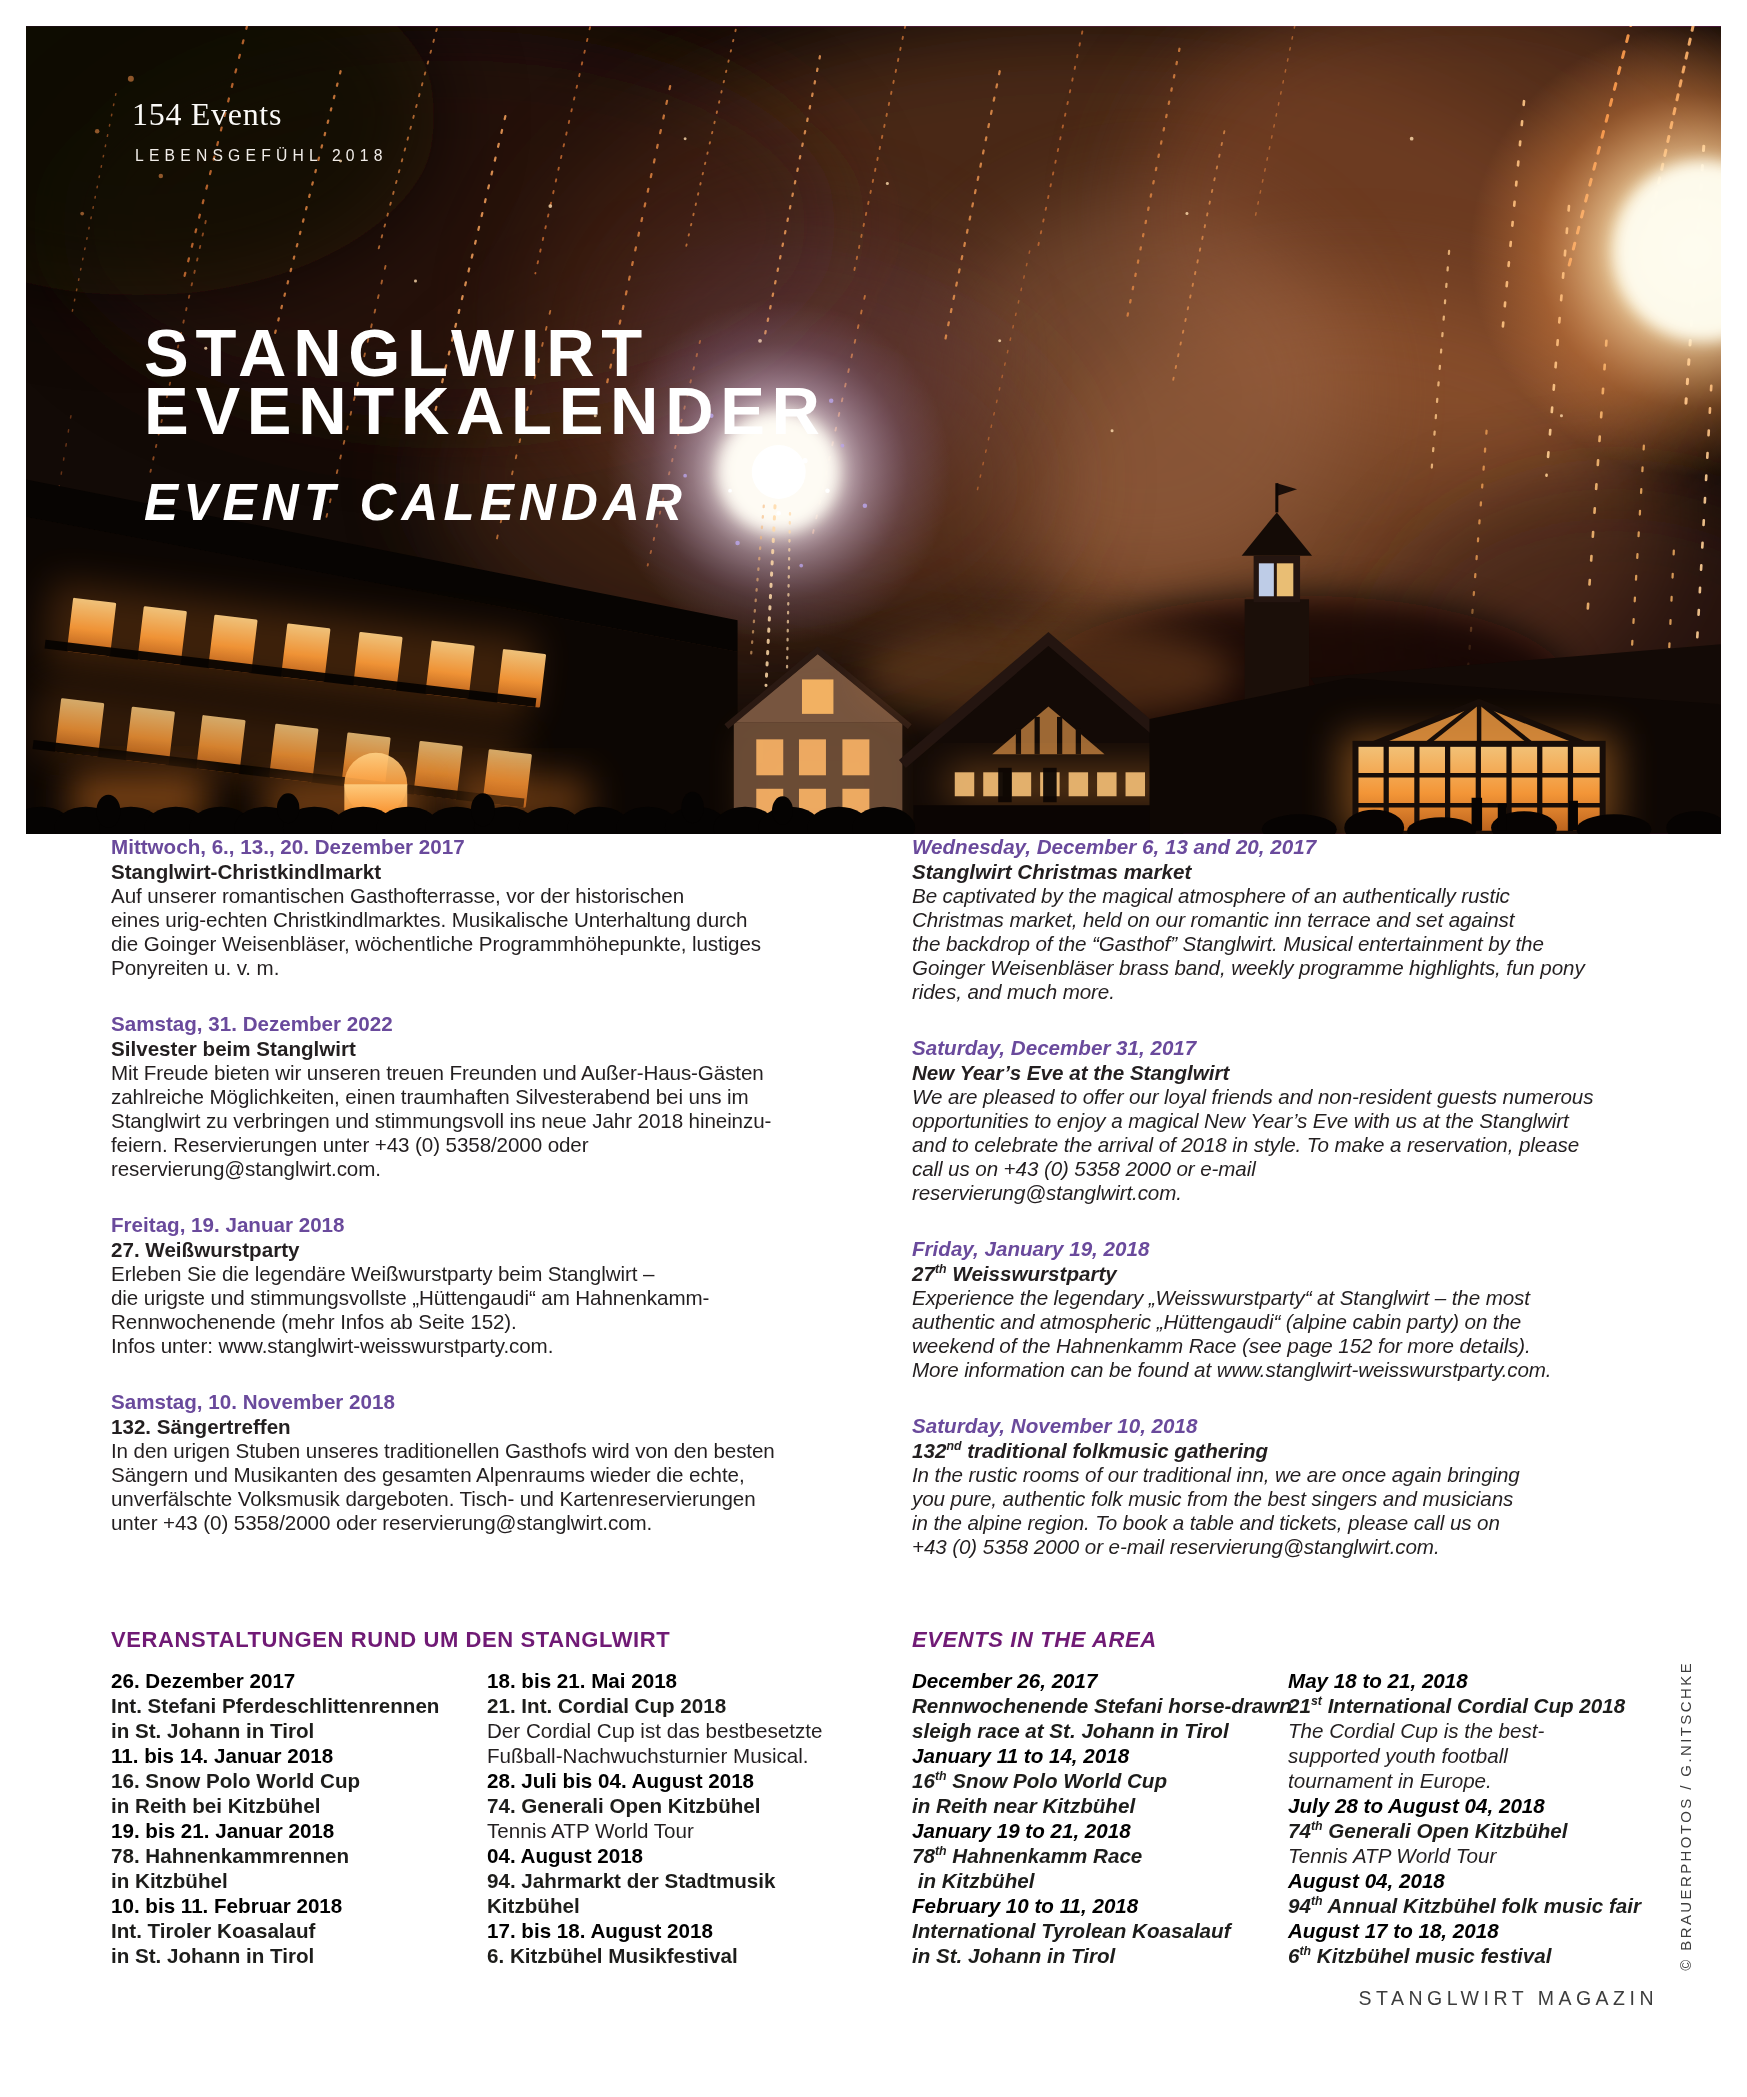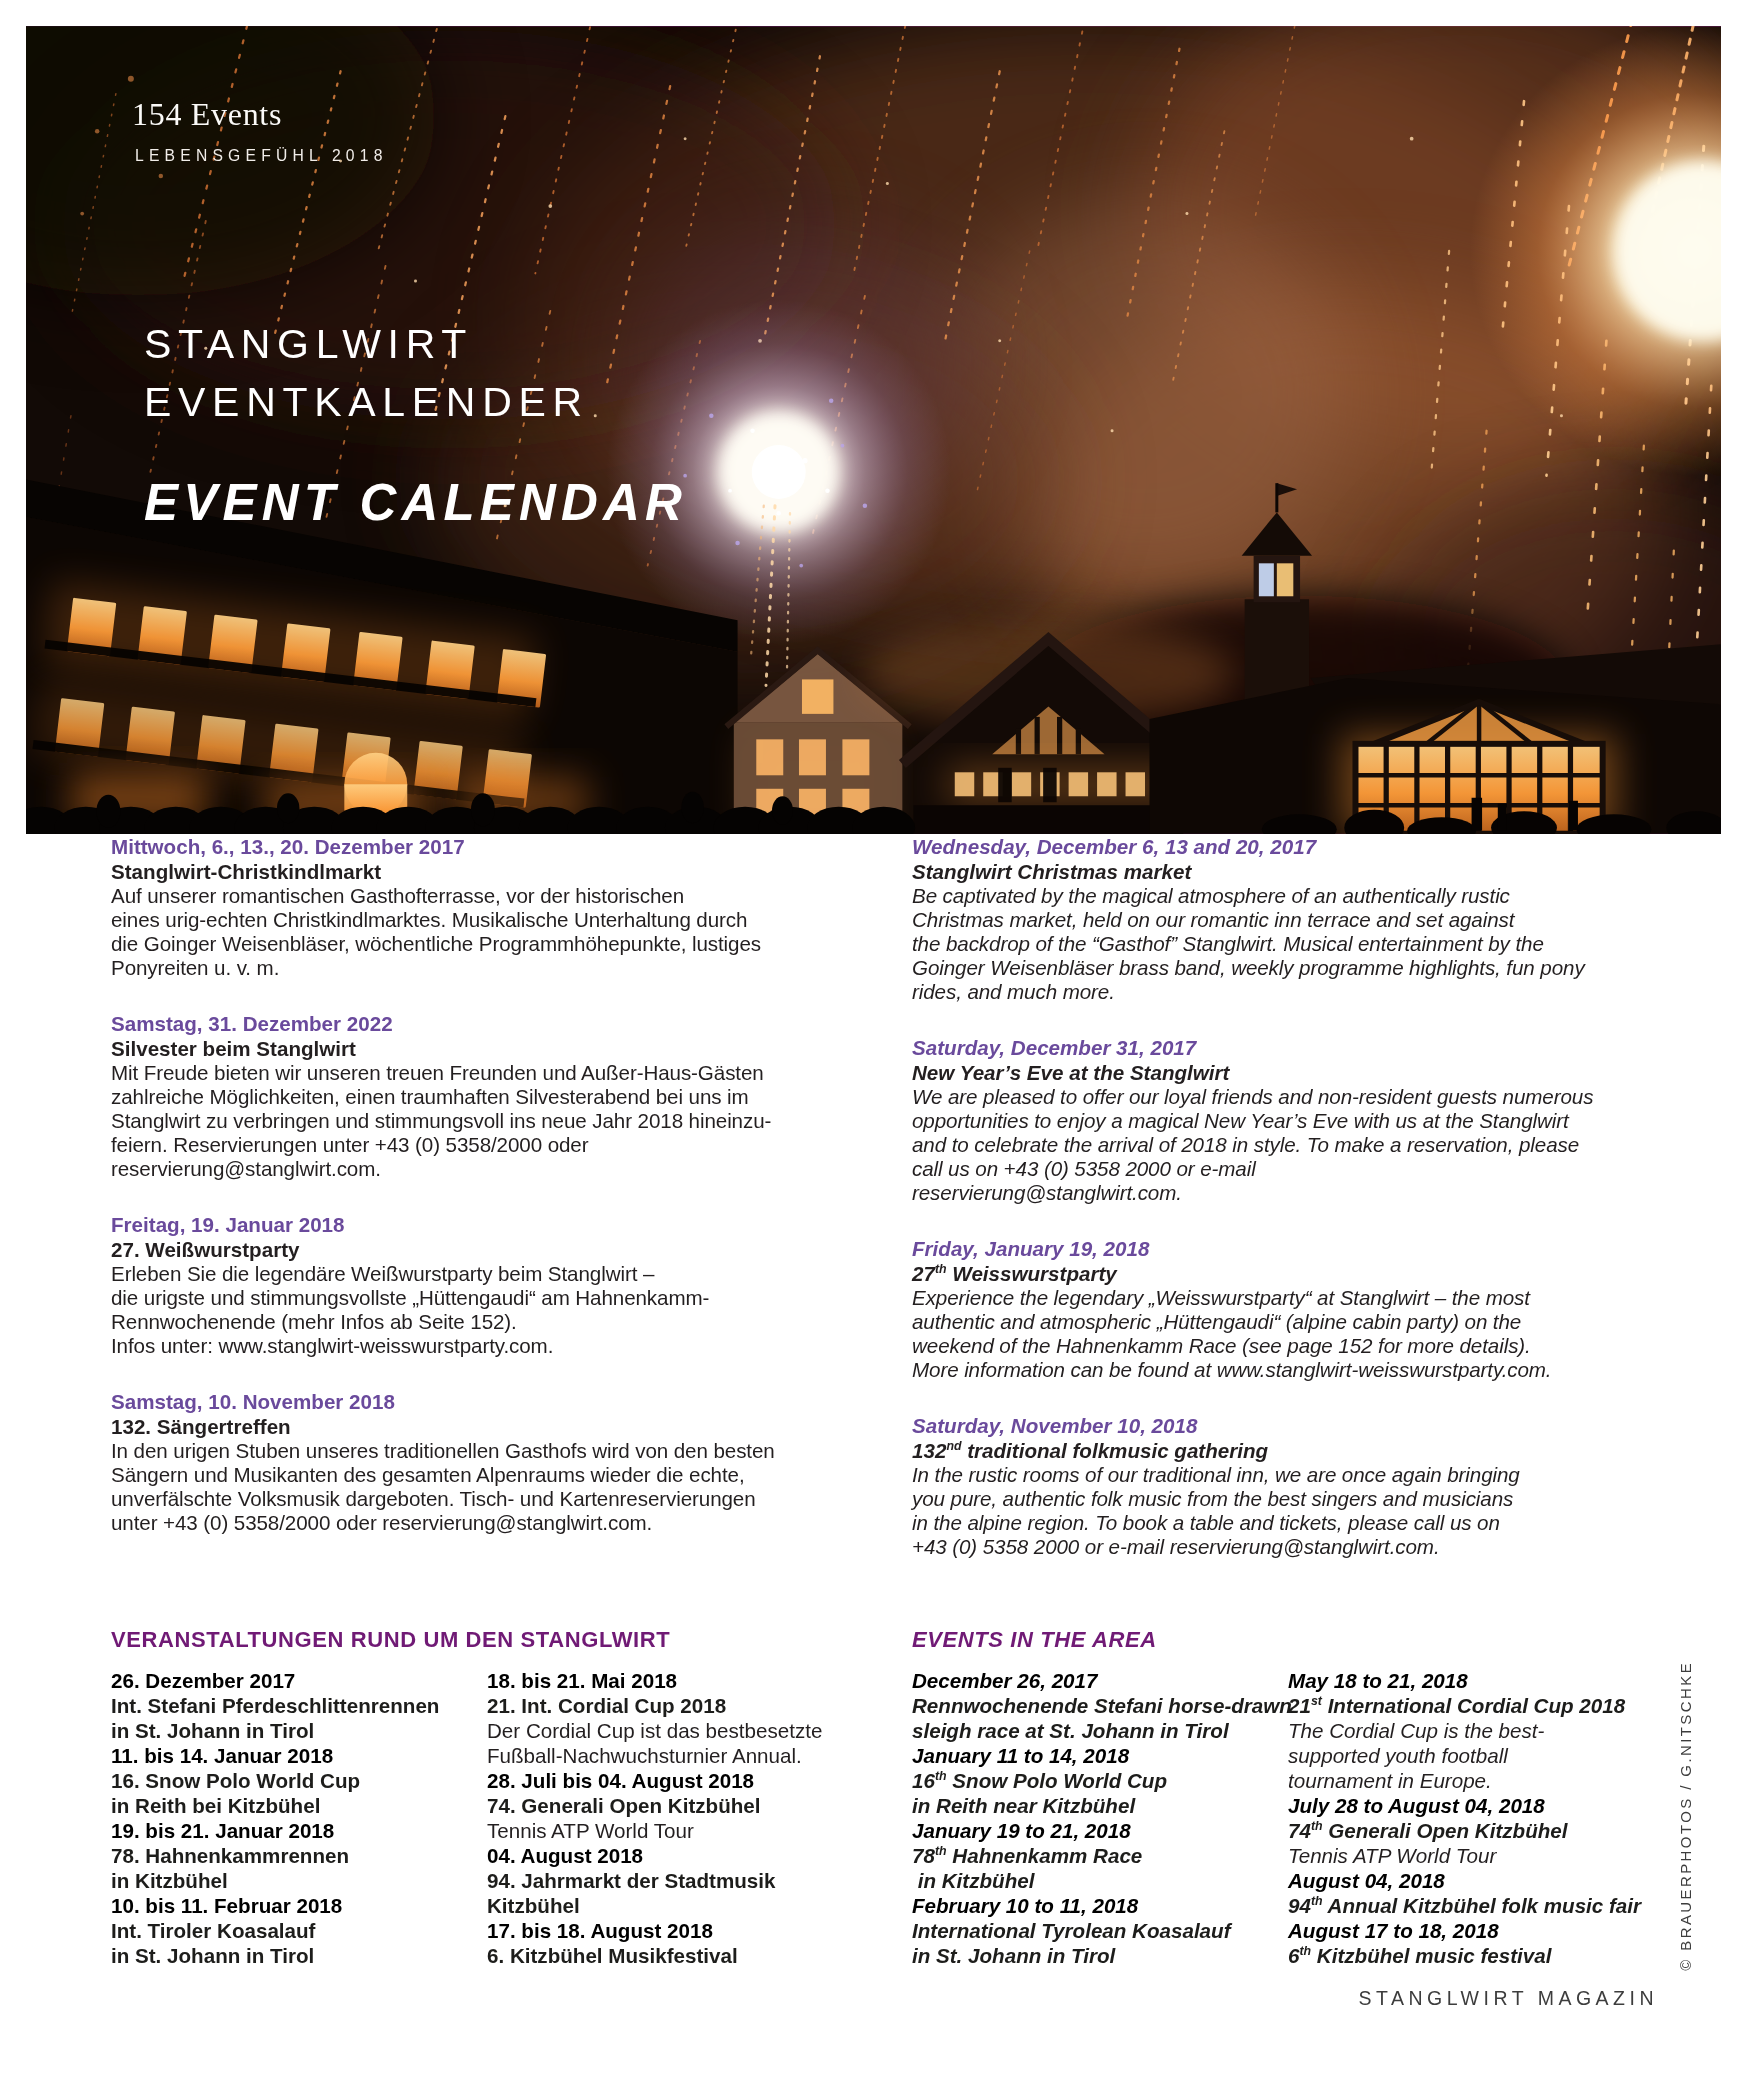--- a/index.html
+++ b/index.html
@@ -18,22 +18,22 @@
   .hero svg { position:absolute; left:0; top:0; }
   .kicker {
     position:absolute; left:106px; top:70px; color:#fbfaf8;
     font-family:"Liberation Serif", serif; font-size:32px; letter-spacing:0.7px;
   }
   .kicker-sub {
     position:absolute; left:109px; top:121px; color:#f1ede9;
     font-size:15.7px; letter-spacing:5.2px; font-weight:400;
   }
   .title-de {
-    position:absolute; left:118px; top:289px; color:#ffffff;
-    font-size:41px; line-height:58px; font-weight:normal; letter-spacing:6.7px;
+    position:absolute; left:118px; top:298px; color:#ffffff;
+    font-size:67px; line-height:58px; font-weight:bold; letter-spacing:6.7px;
     white-space:pre;
   }
   .title-en {
     position:absolute; left:118px; top:448px; color:#ffffff;
     font-size:51px; line-height:58px; font-weight:bold; font-style:italic;
     letter-spacing:5.2px; white-space:pre;
   }
 
   
   .col { position:absolute; top:834px; width:787px; }
@@ -459,21 +459,21 @@
           <div class="area-item ai-bold"><span>78. Hahnenkammrennen</span></div>
           <div class="area-item ai-bold"><span>in Kitzbühel</span></div>
           <div class="area-item ai-date"><span>10. bis 11. Februar 2018</span></div>
           <div class="area-item ai-bold"><span>Int. Tiroler Koasalauf</span></div>
           <div class="area-item ai-bold"><span>in St. Johann in Tirol</span></div>
         </div>
       <div class="acol">
           <div class="area-item ai-date"><span>18. bis 21. Mai 2018</span></div>
           <div class="area-item ai-bold"><span>21. Int. Cordial Cup 2018</span></div>
           <div class="area-item ai-plain"><span>Der Cordial Cup ist das bestbesetzte</span></div>
-          <div class="area-item ai-plain"><span>Fußball-Nachwuchsturnier Annual.</span></div>
+          <div class="area-item ai-plain"><span>Fußball-Nachwuchsturnier Musical.</span></div>
           <div class="area-item ai-date"><span>28. Juli bis 04. August 2018</span></div>
           <div class="area-item ai-bold"><span>74. Generali Open Kitzbühel</span></div>
           <div class="area-item ai-plain"><span>Tennis ATP World Tour</span></div>
           <div class="area-item ai-date"><span>04. August 2018</span></div>
           <div class="area-item ai-bold"><span>94. Jahrmarkt der Stadtmusik</span></div>
           <div class="area-item ai-bold"><span>Kitzbühel</span></div>
           <div class="area-item ai-date"><span>17. bis 18. August 2018</span></div>
           <div class="area-item ai-bold"><span>6. Kitzbühel Musikfestival</span></div>
         </div>
     </div>

